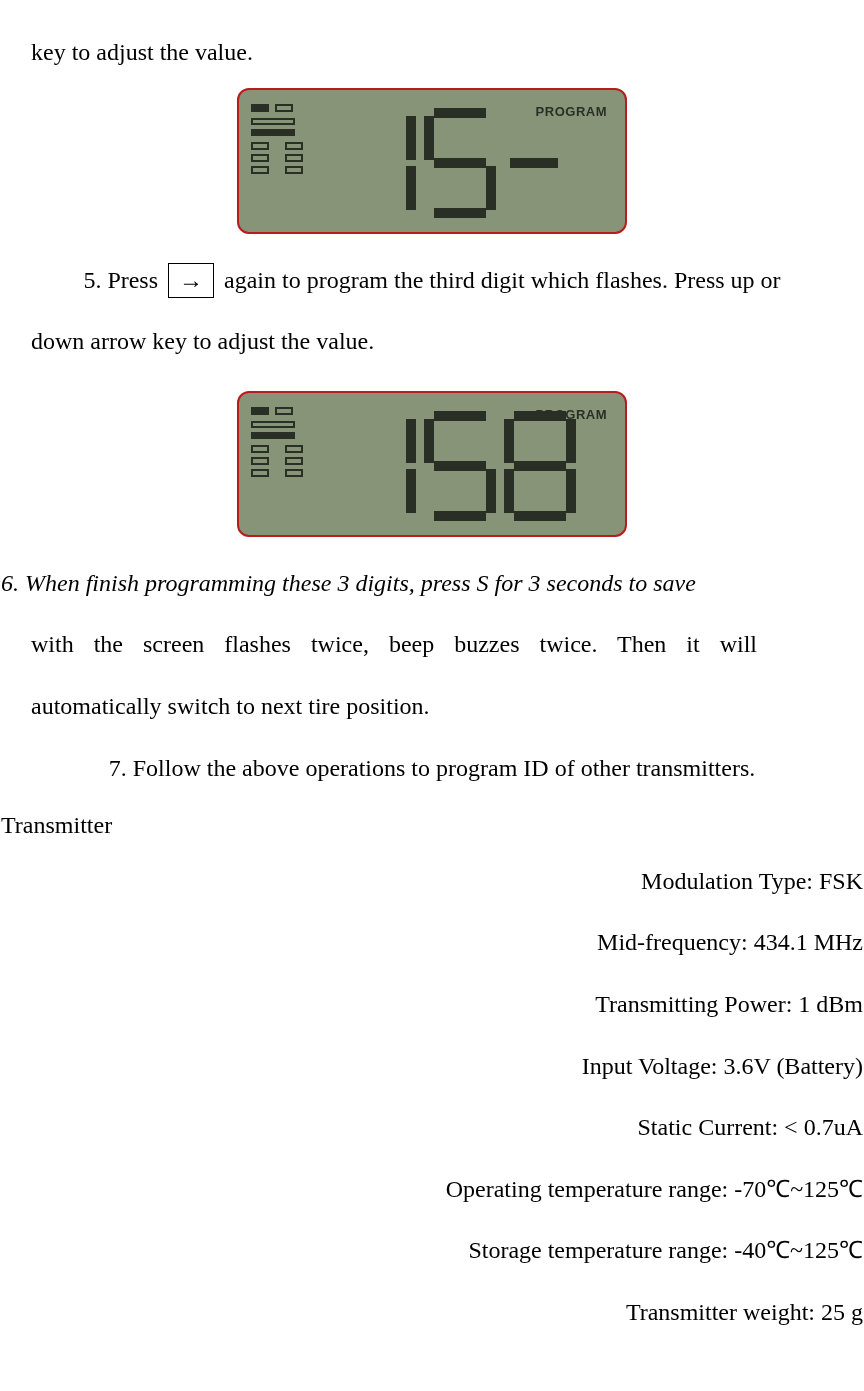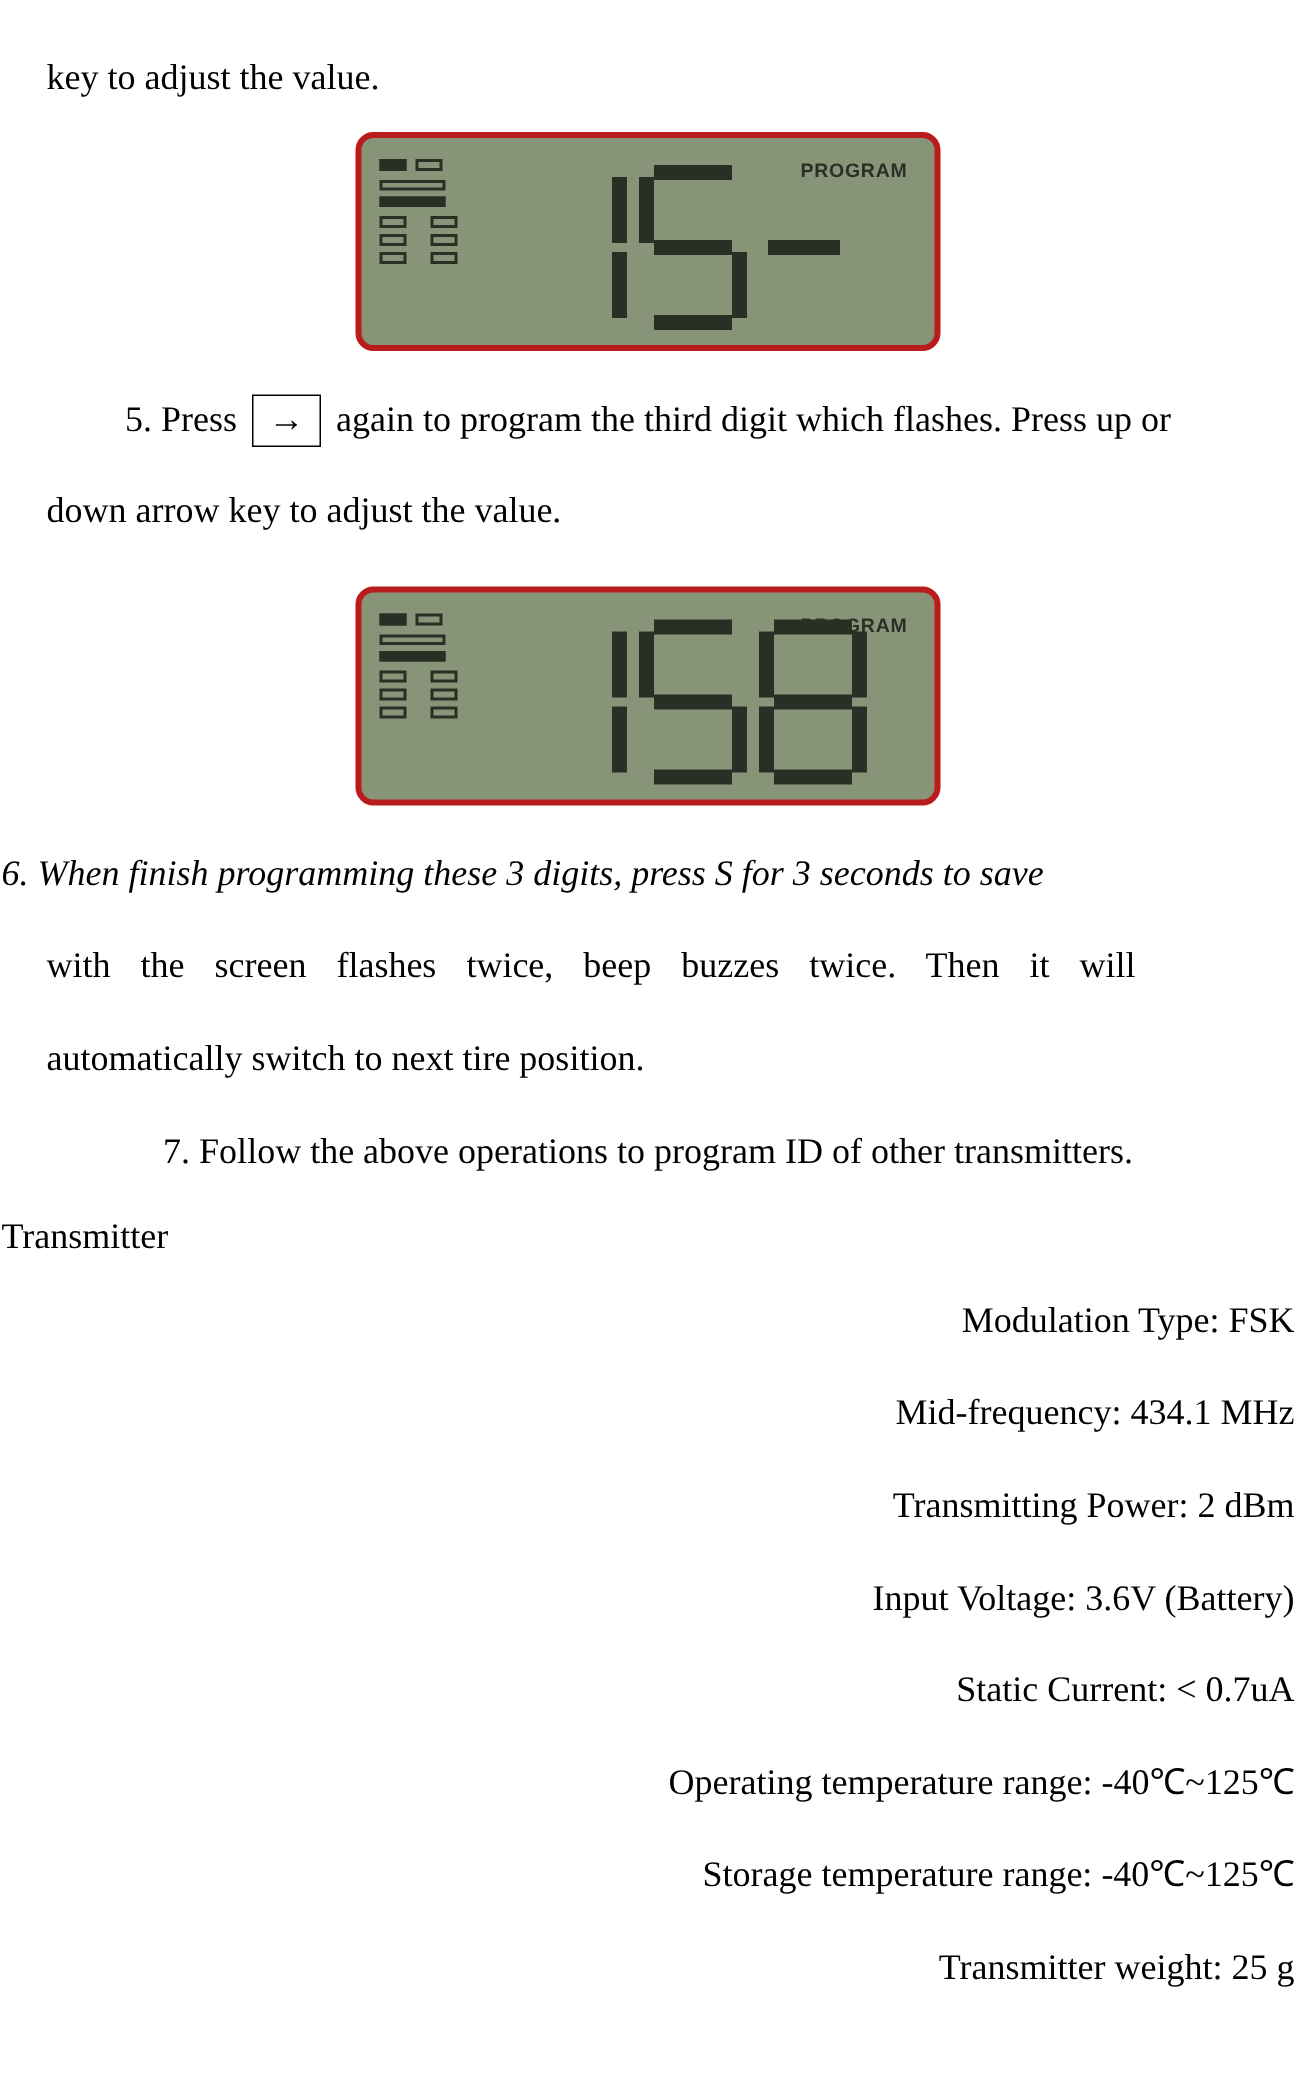--- a/index.html
+++ b/index.html
@@ -16,21 +16,21 @@
     .frag-line {
       padding-left: 30px;
       margin-bottom: 12px;
       margin-top: 30px;
     }
     .lcd-display {
       width: 390px;
       height: 146px;
       margin: 12px auto 18px auto;
       background: #889478;
-      border: 4px solid #b91c1c;
+      border: 2px solid #b91c1c;
       border-radius: 12px;
       position: relative;
       padding: 8px 10px;
     }
     .lcd-display .program-label {
       position: absolute;
       top: 10px;
       right: 18px;
       font-family: Arial, sans-serif;
       font-size: 13px;
@@ -249,18 +249,18 @@
 <div class="step" style="text-align:justify;font-style:italic;">6. When finish programming these 3 digits, press S for 3 seconds to save</div>
 <div class="step step6-cont justify-wide">with  the  screen  flashes  twice,  beep  buzzes  twice.  Then  it  will</div>
 <div class="step step6-cont last">automatically switch to next tire position.</div>
 
 <div class="step">7. Follow the above operations to program ID of other transmitters.</div>
 
 <div class="section-title">Transmitter</div>
 
 <div class="spec-line">Modulation Type: FSK</div>
 <div class="spec-line">Mid-frequency: 434.1 MHz</div>
-<div class="spec-line">Transmitting Power: 2 dBm</div>
+<div class="spec-line">Transmitting Power: 1 dBm</div>
 <div class="spec-line">Input Voltage: 3.6V (Battery)</div>
 <div class="spec-line">Static Current: &lt; 0.7uA</div>
-<div class="spec-line">Operating temperature range: -40℃~125℃</div>
+<div class="spec-line">Operating temperature range: -70℃~125℃</div>
 <div class="spec-line">Storage temperature range: -40℃~125℃</div>
 <div class="spec-line">Transmitter weight: 25 g</div>
 
 </body></html>

